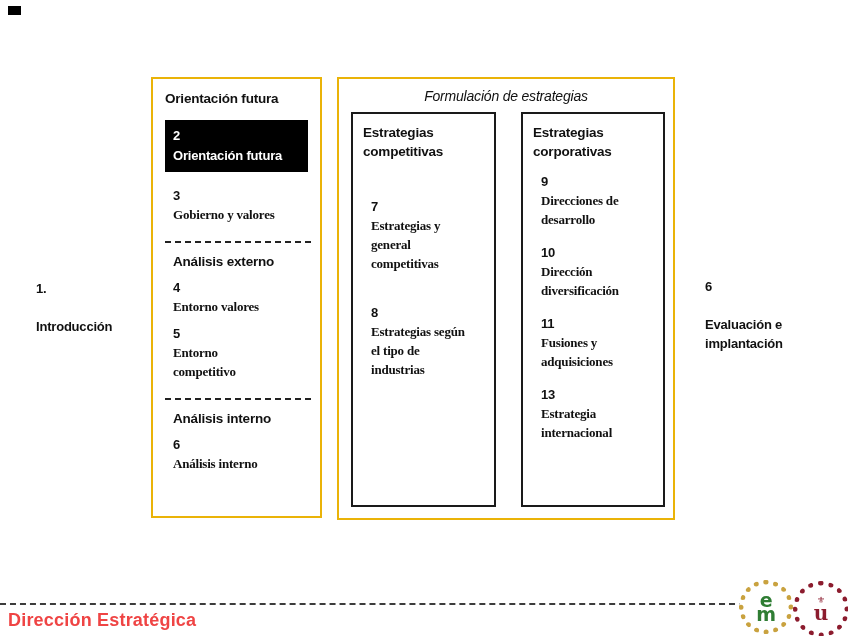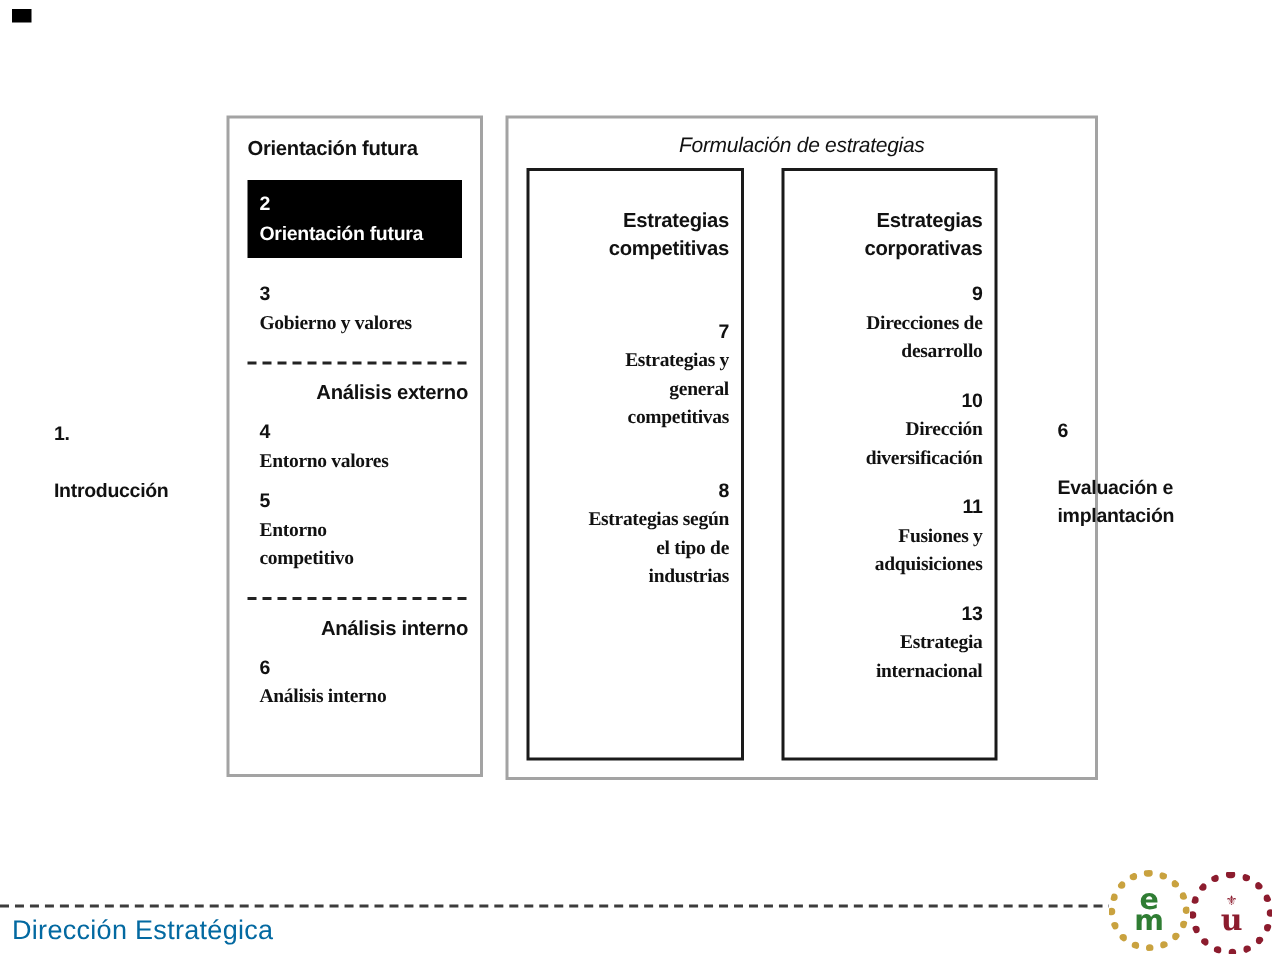--- a/index.html
+++ b/index.html
@@ -7,51 +7,51 @@
     position:relative;width:848px;height:636px;background:#ffffff;
     font-family:"Liberation Sans",sans-serif;color:#111;overflow:hidden;
     letter-spacing:-0.2px;
   }
   .corner-mark{position:absolute;left:8px;top:6px;width:13px;height:9px;background:#000;}
 
   .side-label{position:absolute;font-weight:bold;font-size:13px;line-height:19px;white-space:pre-line;}
   #intro-label{left:36px;top:260px;}
   #evaluation-label{left:705px;top:258px;width:96px;}
 
-  .box{position:absolute;border:2px solid #a3a3a3;background:#fff;box-sizing:border-box;}
+  .box{position:absolute;border:2px solid #eab308;background:#fff;box-sizing:border-box;}
 
   
   #orientation-box{left:151px;top:77px;width:171px;height:441px;padding:12px 8px 0 11px;}
   .box-title{font-weight:bold;font-size:13.5px;line-height:16px;margin:0 0 13px 1px;}
   .highlight-item{background:#000;color:#fff;font-weight:bold;font-size:13px;line-height:20px;
     padding:6px 8px;width:143px;box-sizing:border-box;margin-left:1px;}
   .item{font-weight:bold;font-size:13px;line-height:19px;margin:14px 0 0 9px;}
   .item .num{display:block;}
   .item .lbl{display:block;white-space:pre-line;font-family:Liberation Serif, serif;}
   .dash-sep{border:none;border-top:2px dashed #222;margin:17px 1px 11px 1px;height:0;}
-  .section-heading{font-weight:bold;font-size:13.5px;line-height:16px;margin:0 0 0 9px;text-align:right;}
+  .section-heading{font-weight:bold;font-size:13.5px;line-height:16px;margin:0 0 0 9px;}
   .item.tight{margin-top:8px;}
 
   
-  #formulation-box{left:337px;top:77px;width:395px;height:443px;}
+  #formulation-box{left:337px;top:77px;width:338px;height:443px;}
   .formulation-title{font-style:italic;font-size:14px;line-height:16px;text-align:center;margin-top:9px;font-weight:normal;}
-  .inner-box{position:absolute;border:2px solid #1a1a1a;background:#fff;box-sizing:border-box;padding:23px 8px 0 9px;text-align:right;}
+  .inner-box{position:absolute;border:2px solid #1a1a1a;background:#fff;box-sizing:border-box;padding:9px 8px 0 9px;}
   #competitive-box{left:12px;top:33px;width:145px;height:395px;}
   #corporate-box{left:182px;top:33px;width:144px;height:395px;}
   .inner-title{font-weight:bold;font-size:13.5px;line-height:19px;white-space:pre-line;margin:0 0 0 1px;}
   .inner-box .item{margin-left:9px;}
   #competitive-box .item-7{margin-top:36px;}
   #competitive-box .item-8{margin-top:30px;}
   #corporate-box .item{}
   #corporate-box .item-9{margin-top:11px;}
 
   
   .footer-line{position:absolute;left:0;top:603px;width:745px;border-top:2px dashed #3c3c3c;}
-  .footer-title{position:absolute;left:8px;top:609px;font-size:18px;line-height:22px;color:#0369a1;
-    letter-spacing:0.2px;font-weight:normal;}
+  .footer-title{position:absolute;left:8px;top:609px;font-size:18px;line-height:22px;color:#ef4444;
+    letter-spacing:0.2px;font-weight:bold;}
 
   
   .badge{position:absolute;border-radius:50%;background:#fff;box-sizing:border-box;
     display:flex;flex-direction:column;align-items:center;justify-content:center;}
   #em-badge{left:739px;top:580px;width:54px;height:54px;border:5px dotted #c9a23f;}
   #em-badge .letter{font-family:"DejaVu Sans",sans-serif;font-weight:bold;font-size:19px;line-height:15px;}
   #em-badge .letter.m{margin-top:-1px;}
   #us-badge{left:793px;top:581px;width:56px;height:56px;border:5px dotted #8c1c2e;}
   #us-badge .ornament{font-size:9px;line-height:8px;}
   #us-badge .letter{font-family:"DejaVu Serif",serif;font-weight:bold;font-size:20px;line-height:18px;}

